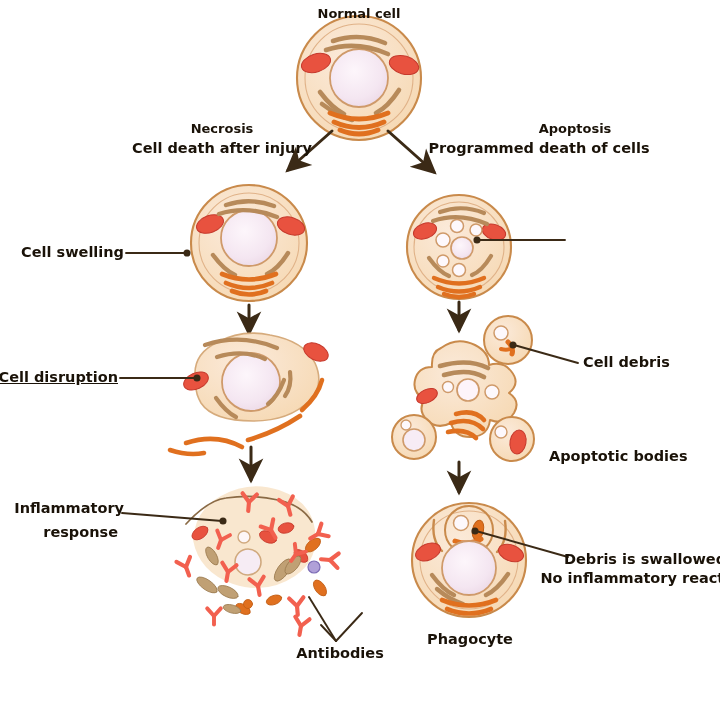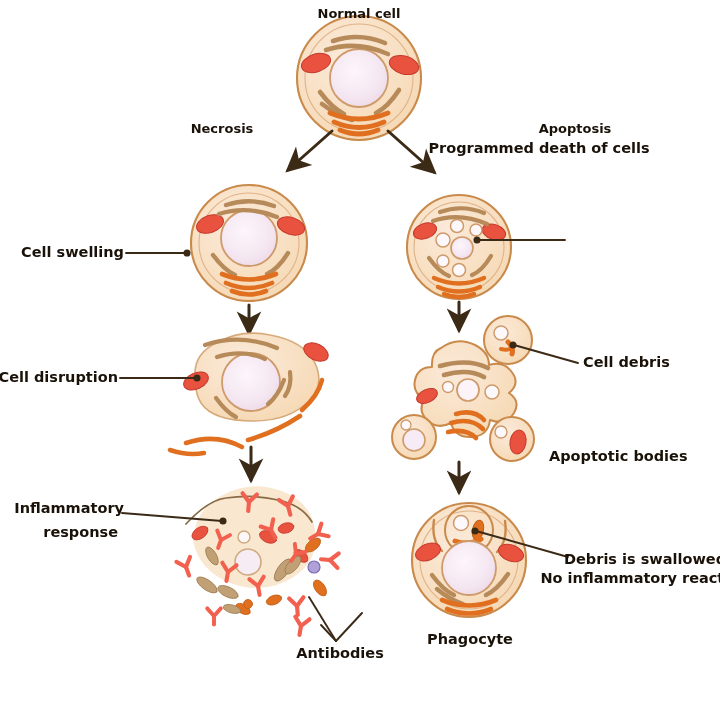--- a/index.html
+++ b/index.html
@@ -323,26 +323,27 @@
         <path d="M336 641 L309 597"></path>
         <path d="M336 641 L362 613"></path>
         <path d="M336 641 L321 625"></path>
       </g>
     </g>
   </svg>
 
   <div class="lbl ttl ctr" style="left:359px;top:6px;">Normal cell</div>
 
   <div class="lbl ttl ctr" style="left:222px;top:121px;">Necrosis</div>
+  <div class="lbl sub ctr" style="left:222px;top:140px;">Cell death after injury</div>
 
   <div class="lbl ttl ctr" style="left:539px;top:121px;margin-left:36px;">Apoptosis</div>
   <div class="lbl sub ctr" style="left:539px;top:140px;">Programmed death of cells</div>
 
   <div class="lbl cap rgt" style="left:124px;top:244px;">Cell swelling</div>
-  <div class="lbl cap rgt" style="left:118px;top:369px;">Cell disruption</div>
+  <div class="lbl cap rgt" style="left:118px;top:369px;text-decoration:underline;">Cell disruption</div>
   <div class="lbl cap rgt" style="left:124px;top:500px;">Inflammatory</div>
   <div class="lbl cap rgt" style="left:118px;top:524px;">response</div>
 
   <div class="lbl cap" style="left:583px;top:354px;">Cell debris</div>
   <div class="lbl cap" style="left:549px;top:448px;">Apoptotic bodies</div>
 
   <div class="lbl cap ctr" style="left:645px;top:551px;">Debris is swallowed</div>
   <div class="lbl cap ctr" style="left:645px;top:570px;">No inflammatory reaction</div>
 
   <div class="lbl cap ctr" style="left:340px;top:645px;">Antibodies</div>

